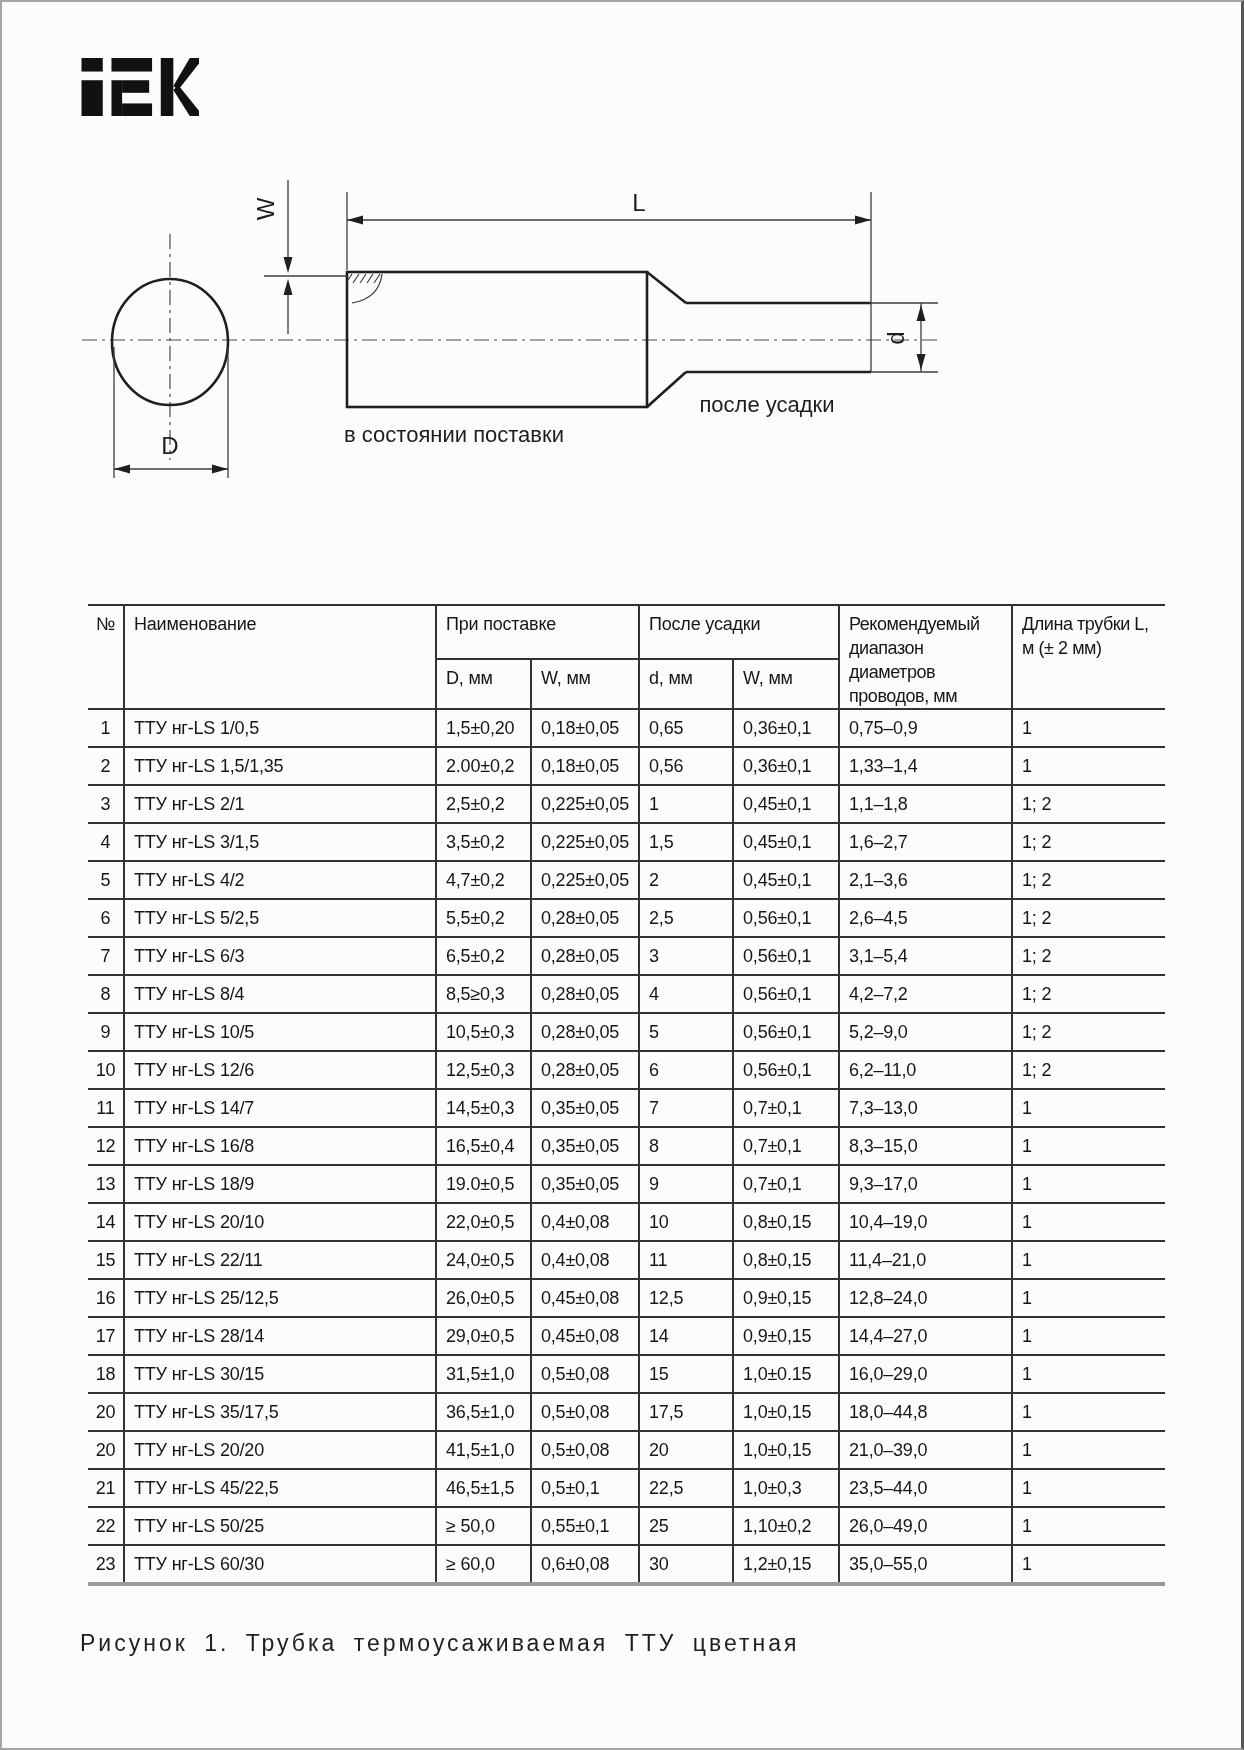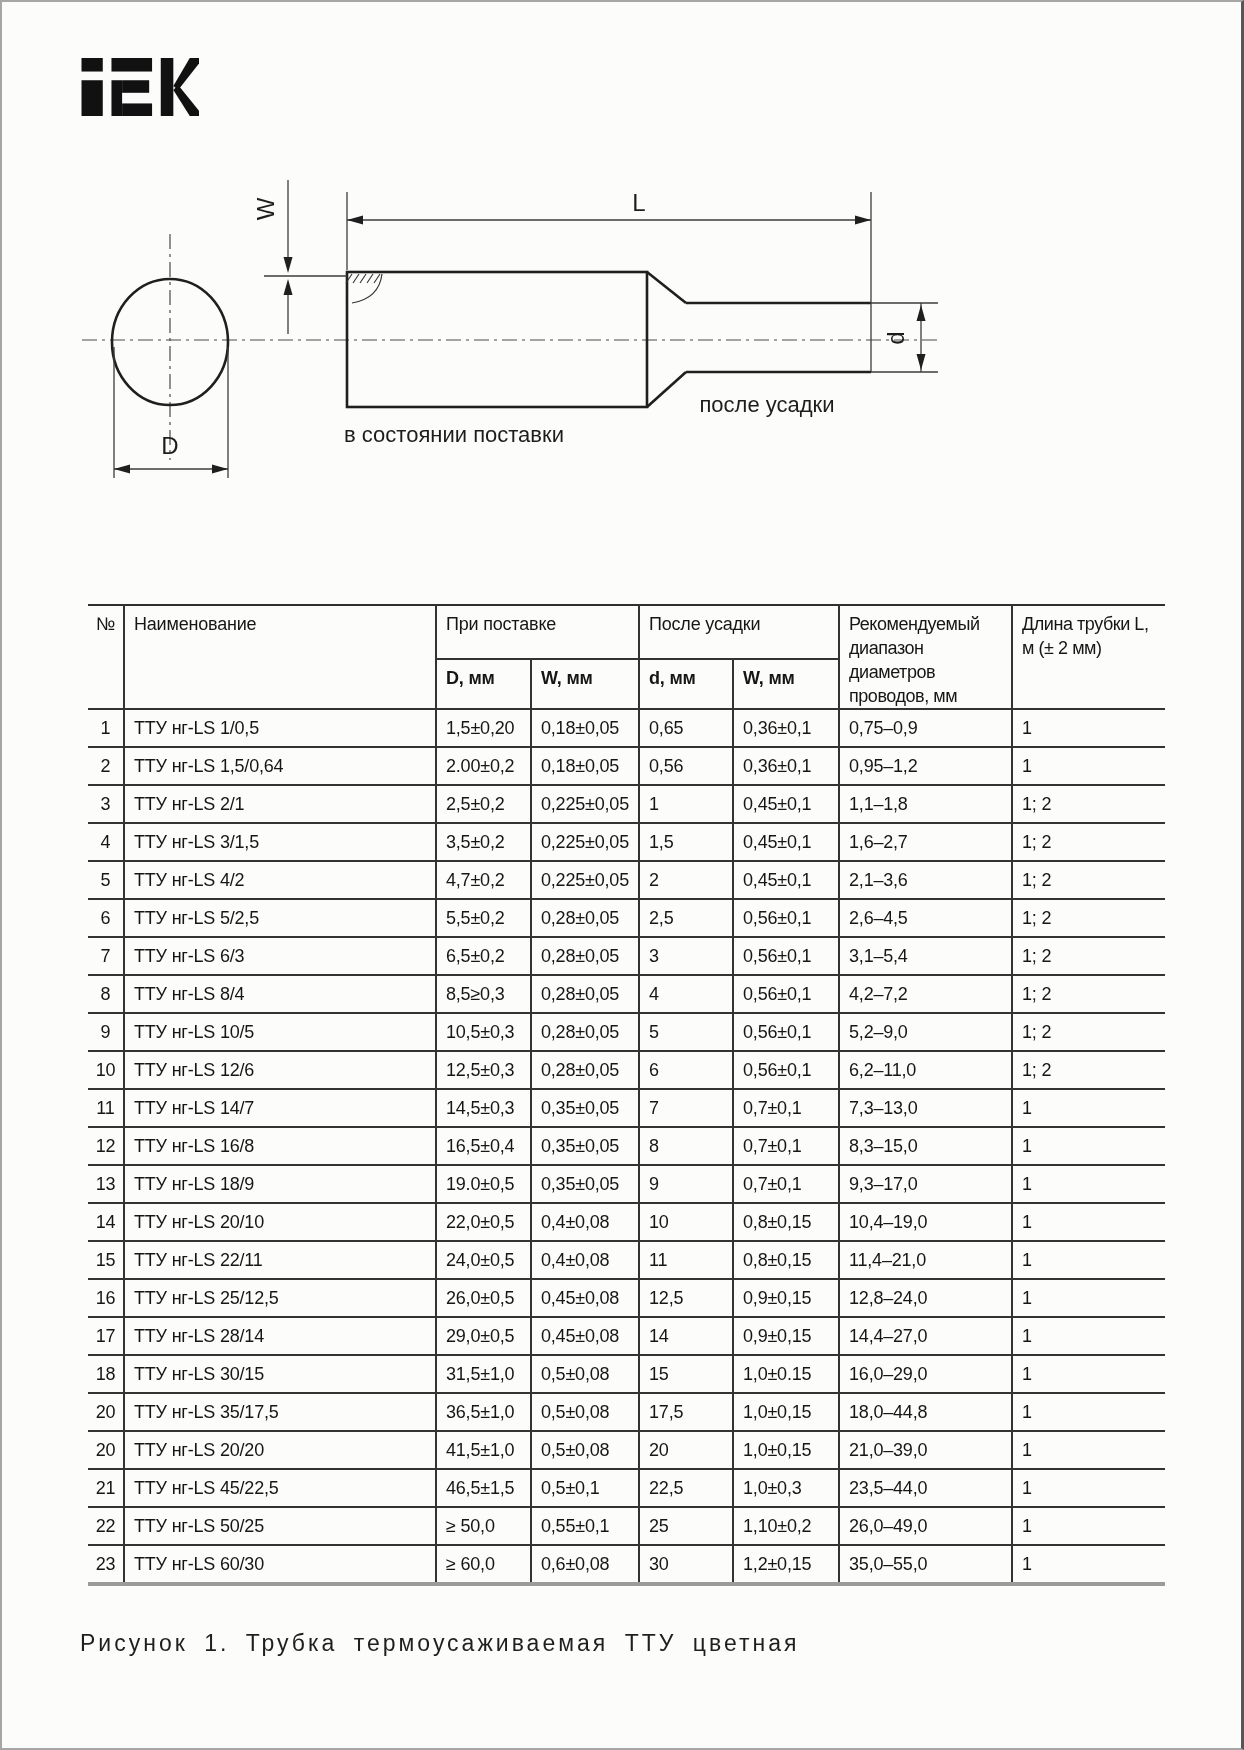--- a/index.html
+++ b/index.html
@@ -37,21 +37,21 @@
     text-align:left;
     font-weight:normal;
     letter-spacing:-0.2px;
     overflow:hidden;
     white-space:nowrap;
   }
   table.spec thead th{
     vertical-align:top;padding-top:6px;line-height:24px;white-space:normal;
   }
   table.spec thead tr.h1 th{height:34px;}
-  table.spec thead tr.h2 th{height:31px;font-weight:bold;}
+  table.spec thead tr.h2 th{height:31px;}
   table.spec td{height:36px;vertical-align:middle;}
   table.spec .c-num{text-align:center;padding-left:0;padding-right:0;}
   table.spec .no-r{border-right:none;}
   table.spec td:last-child{border-right:none;}
   table.spec .th-range{letter-spacing:-0.45px;border-radius:29px;}
 
   .caption{
     position:absolute;left:78px;top:1628px;
     font-size:23px;letter-spacing:3px;word-spacing:7px;color:#1f1f1f;
   }
@@ -175,26 +175,26 @@
           <td>ТТУ нг-LS 1/0,5</td>
           <td>1,5±0,20</td>
           <td>0,18±0,05</td>
           <td>0,65</td>
           <td>0,36±0,1</td>
           <td>0,75–0,9</td>
           <td>1</td>
         </tr>
         <tr>
           <td class="c-num">2</td>
-          <td>ТТУ нг-LS 1,5/0,64</td>
+          <td>ТТУ нг-LS 1,5/1,35</td>
           <td>2.00±0,2</td>
           <td>0,18±0,05</td>
           <td>0,56</td>
           <td>0,36±0,1</td>
-          <td>0,95–1,2</td>
+          <td>1,33–1,4</td>
           <td>1</td>
         </tr>
         <tr>
           <td class="c-num">3</td>
           <td>ТТУ нг-LS 2/1</td>
           <td>2,5±0,2</td>
           <td>0,225±0,05</td>
           <td>1</td>
           <td>0,45±0,1</td>
           <td>1,1–1,8</td>

